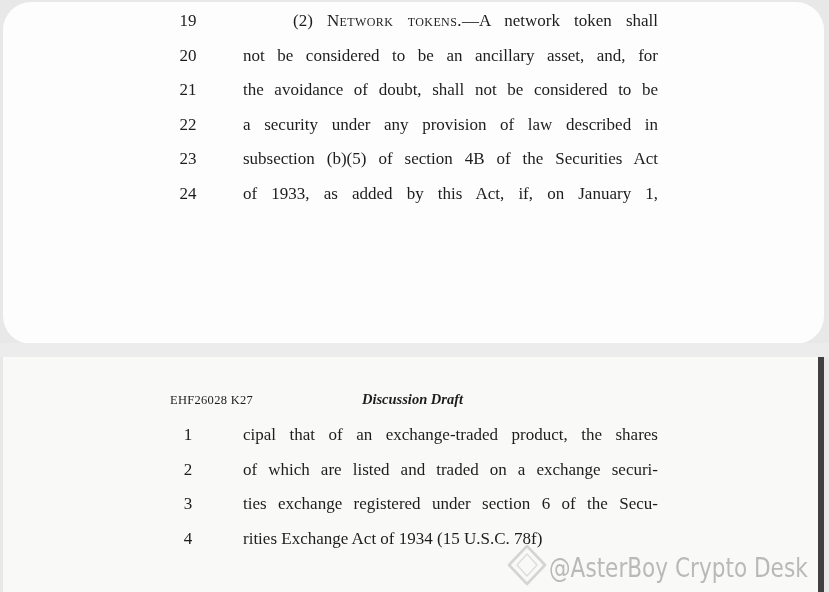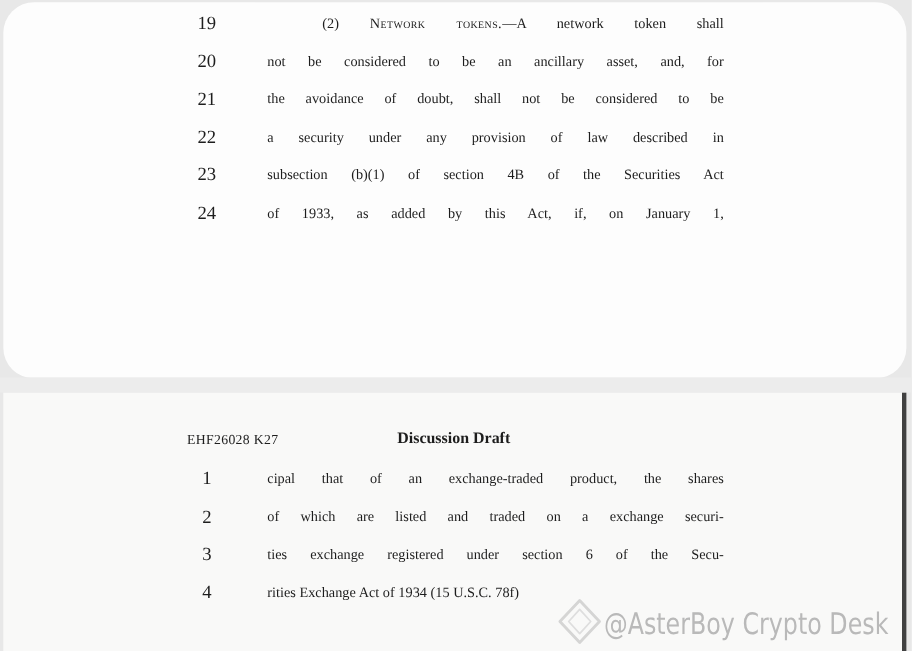--- a/index.html
+++ b/index.html
@@ -21,21 +21,21 @@
   .page-top {
     top: 2px;
     height: 342px;
     background: #fdfdfd;
     border-radius: 28px;
   }
   .page-bottom {
     top: 357px;
     height: 235px;
     background: #f9f9f8;
-    border-right: 4px solid #404040;
+    border-right: 6px solid #404040;
   }
   .page-gap {
     position: absolute;
     left: 0;
     top: 343px;
     width: 829px;
     height: 14px;
     background: #ececec;
   }
   .bill-lines { padding-top: 2px; }
@@ -47,40 +47,40 @@
   .num {
     margin-left: 167px;
     width: 36px;
     text-align: center;
     font-size: 17px;
     flex: 0 0 auto;
   }
   .text {
     margin-left: 37px;
     width: 415px;
-    font-size: 13px;
+    font-size: 17px;
     text-align: justify;
     text-align-last: justify;
     white-space: nowrap;
     flex: 0 0 auto;
   }
   .text.indent { padding-left: 50px; width: 365px; }
   .text.no-just { text-align-last: left; }
   .smallcaps { font-variant: small-caps; letter-spacing: 0.4px; }
 
   .running-header {
     position: relative;
     height: 15px;
     margin-top: 36px;
     font-size: 12.5px;
   }
   .hdr-left  { position: absolute; left: 167px; top: 0; letter-spacing: 0.3px; }
   .hdr-center{
     position: absolute; left: 167px; top: -2px; width: 485px;
-    text-align: center; font-weight: bold; font-size: 14.5px;
+    text-align: center; font-weight: bold; font-size: 14.5px; font-style: italic;
   }
   .hdr-right { position: absolute; left: 167px; top: 0; width: 485px; text-align: right; }
   .page-number {
     margin-top: 13px;
     margin-left: 167px;
     width: 485px;
     text-align: center;
     font-size: 16px;
   }
   .page-bottom .bill-lines { padding-top: 10px; }
@@ -128,21 +128,21 @@
         <span class="text">the avoidance of doubt, shall not be considered to be</span>
       </div>
 
       <div class="bill-line">
         <span class="num">22</span>
         <span class="text">a security under any provision of law described in</span>
       </div>
 
       <div class="bill-line">
         <span class="num">23</span>
-        <span class="text">subsection (b)(1) of section 4B of the Securities Act</span>
+        <span class="text">subsection (b)(5) of section 4B of the Securities Act</span>
       </div>
 
       <div class="bill-line">
         <span class="num">24</span>
         <span class="text">of 1933, as added by this Act, if, on January 1,</span>
       </div>
 
 
     </div>
   </div>

